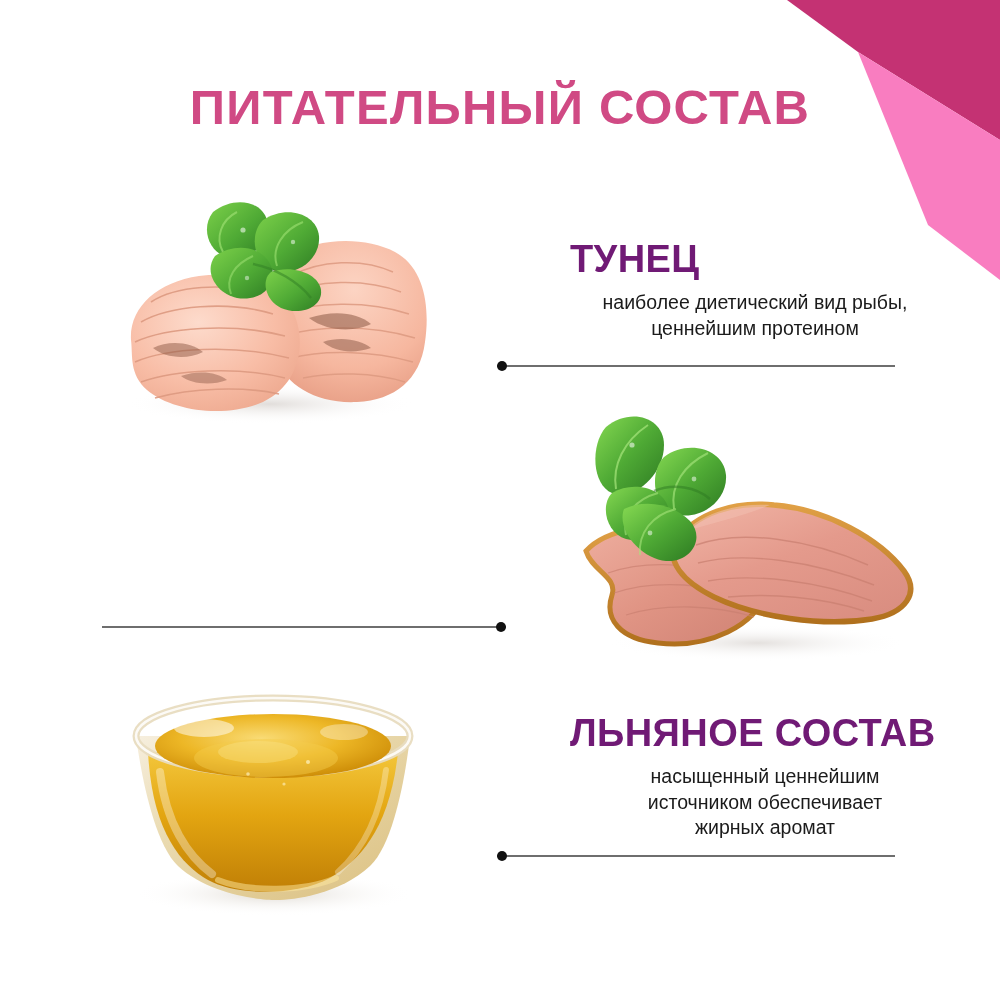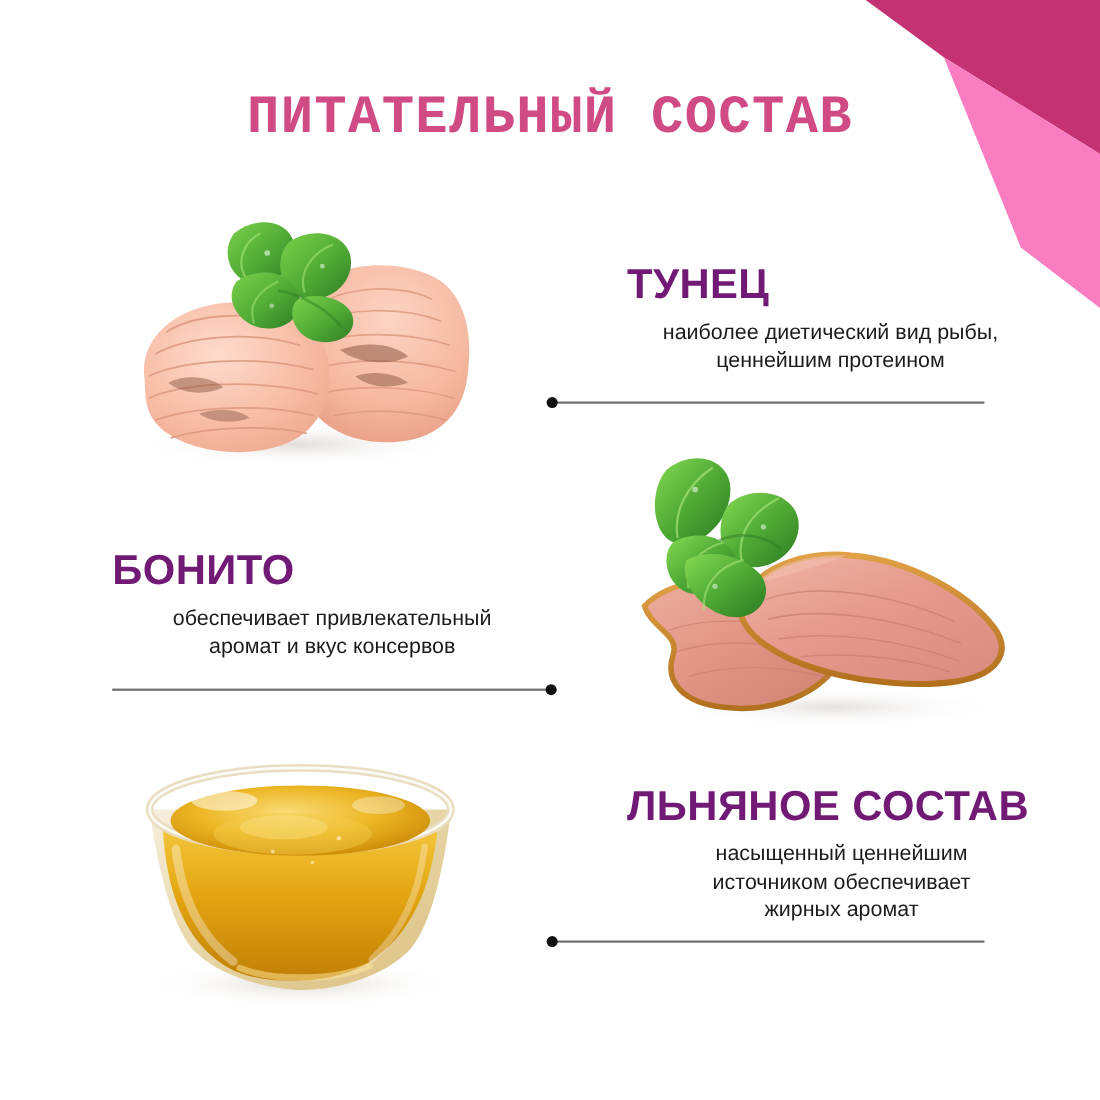--- a/index.html
+++ b/index.html
@@ -36,21 +36,20 @@
     left: 0;
     top: 82px;
     width: 1000px;
     text-align: center;
     font-size: 49px;
     font-weight: bold;
     letter-spacing: 1.2px;
     line-height: 1.05;
     color: #d04a84;
     white-space: nowrap;
-    font-family: Liberation Mono, monospace;
   }
 
   
   .block { position: absolute; }
   .block-heading {
     font-size: 38px;
     font-weight: bold;
     color: #701a75;
     line-height: 1.0;
     letter-spacing: 0.4px;
@@ -242,27 +241,20 @@
         <path d="M56 104 C76 94 104 98 122 116 C138 134 122 158 98 156 C74 154 48 126 56 104 Z" fill="url(#leafG2)"></path>
         <path d="M72 150 C70 128 84 110 108 104" stroke="#a6e57c" stroke-width="2" fill="none" opacity="0.6"></path>
         <path d="M86 86 C106 78 128 82 142 94" stroke="#2d7a22" stroke-width="2.5" fill="none" opacity="0.5"></path>
         <circle cx="64" cy="40" r="2.6" fill="#ffffff" opacity="0.55"></circle>
         <circle cx="126" cy="74" r="2.4" fill="#ffffff" opacity="0.5"></circle>
         <circle cx="82" cy="128" r="2.4" fill="#ffffff" opacity="0.5"></circle>
       </g>
     </svg>
   </div>
 
-  <div class="block" style="left:102px; top:500px; width:400px;">
-    <div class="block-heading">БОНИТО</div>
-    <div class="block-desc">
-      <span>обеспечивает привлекательный</span>
-      <span>аромат и вкус консервов</span>
-    </div>
-  </div>
 
   <div class="rule dot-right" style="left:102px; top:621px; width:404px;">
     <div class="bar"></div>
     <div class="dot"></div>
   </div>
 
   <div class="photo" style="left:108px; top:688px; width:325px; height:232px;">
     <svg viewBox="0 0 325 232" xmlns="http://www.w3.org/2000/svg">
       <defs>
         <linearGradient id="glassOuter" x1="0%" y1="0%" x2="100%" y2="100%">

